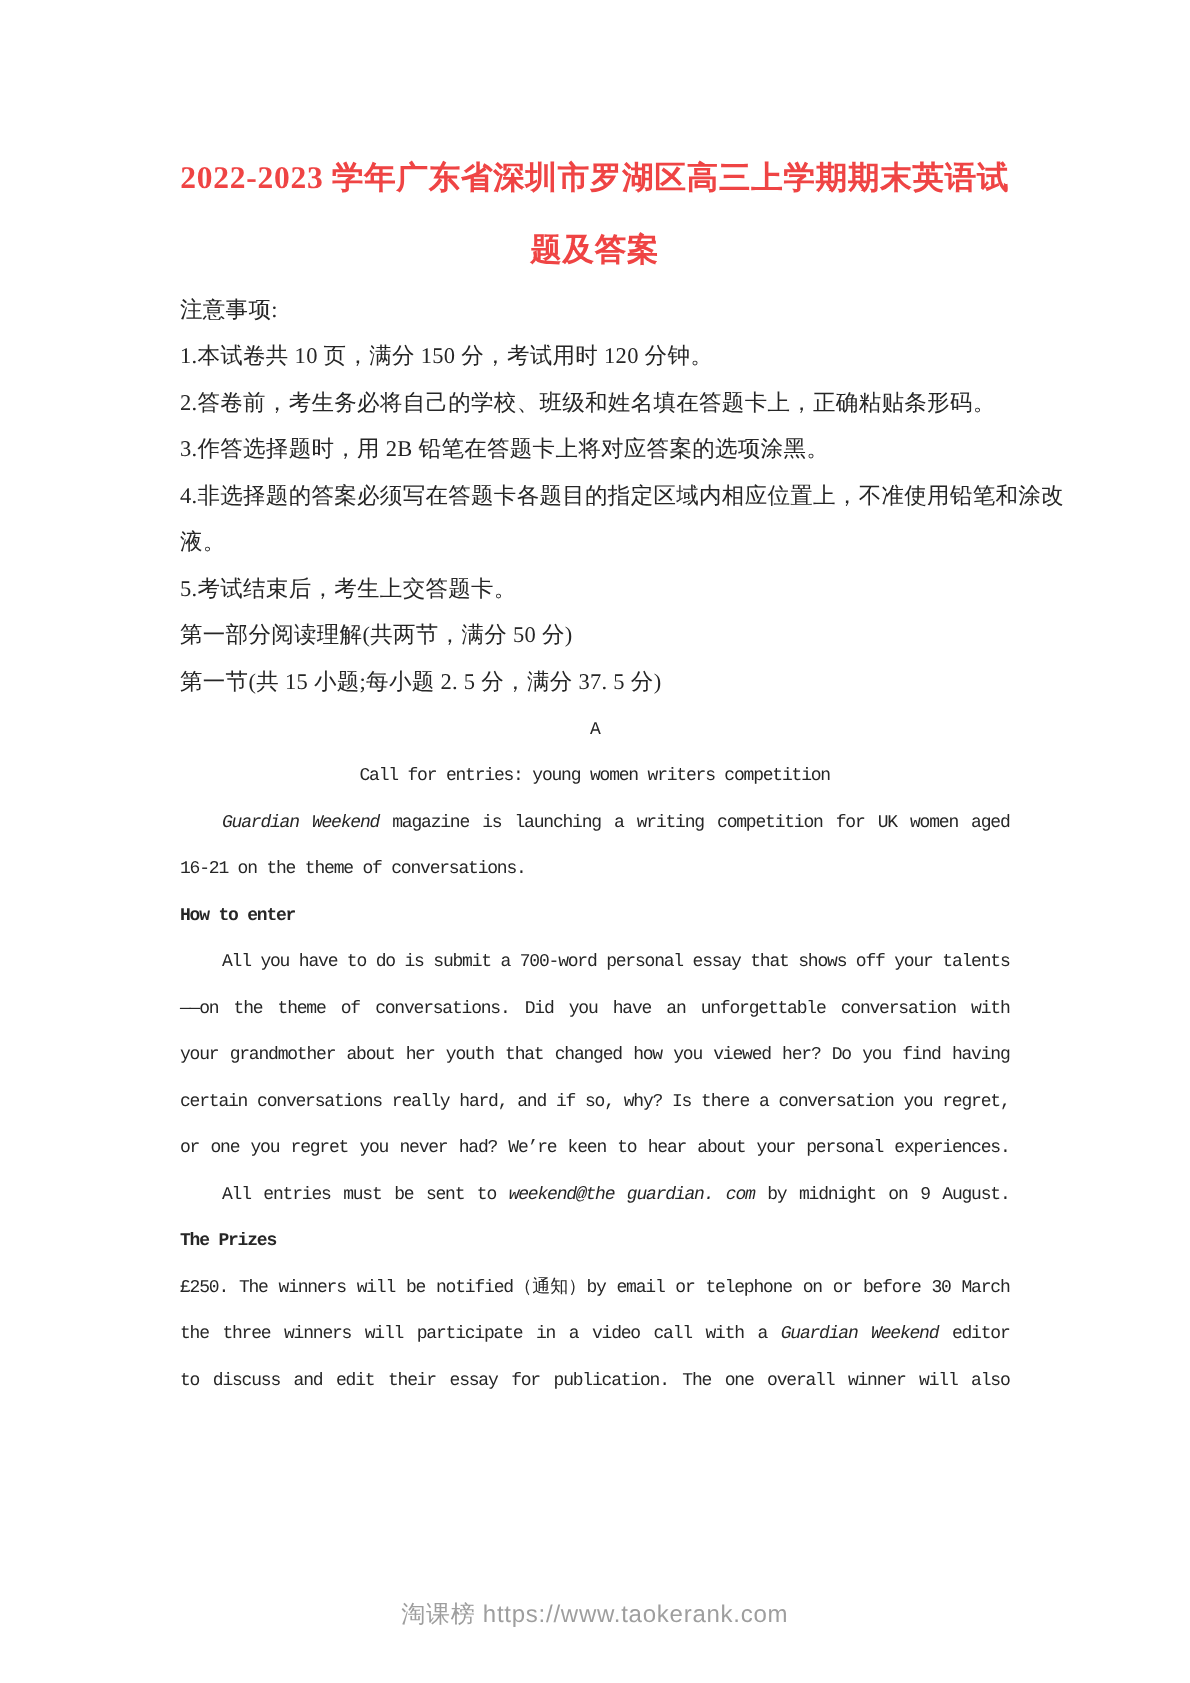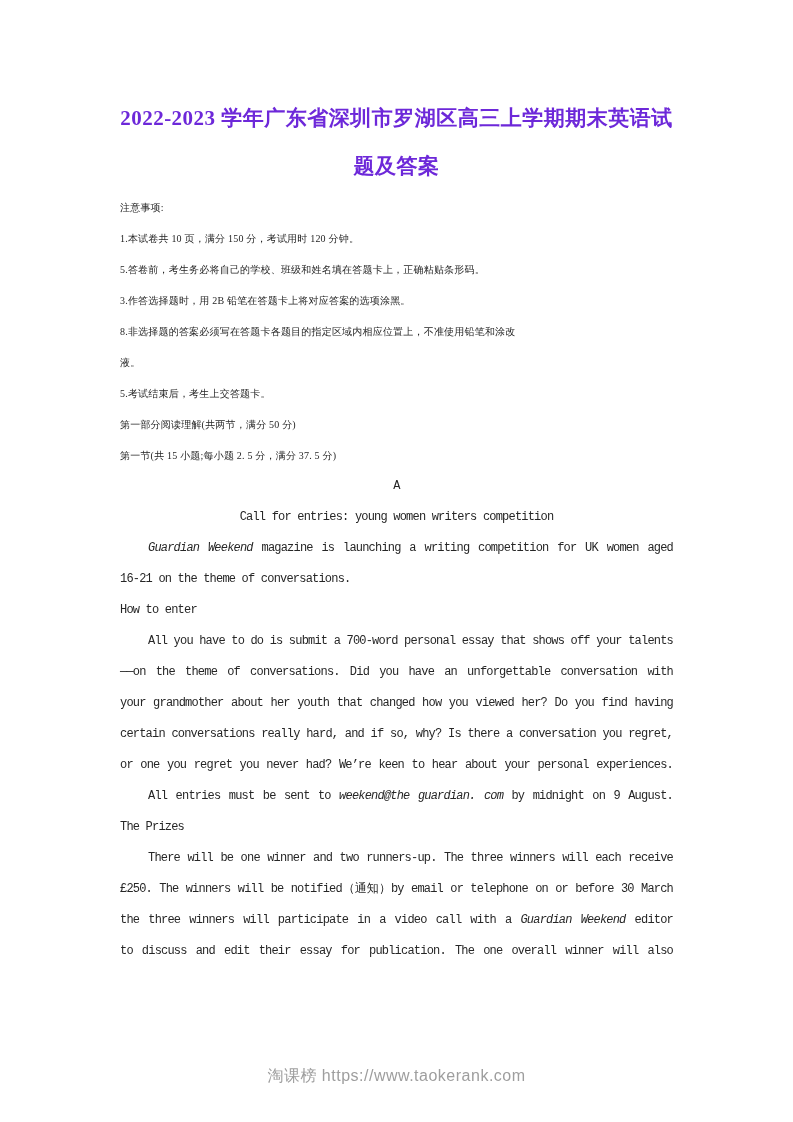--- a/index.html
+++ b/index.html
@@ -2,50 +2,50 @@
 <html><head>
 <meta charset="utf-8">
 <style>
   html,body{margin:0;padding:0;}
   body{
     width:793px;height:1122px;background:#ffffff;position:relative;overflow:hidden;
     font-family:"Liberation Serif","DejaVu Serif",serif;color:#262626;
   }
   .content{position:absolute;left:120px;top:94px;width:553px;}
   .tl{font-weight:bold;font-size:21px;line-height:48px;text-align:center;
-      color:#6d28d9;white-space:nowrap;letter-spacing:0.5px;}
+      color:#ef4444;white-space:nowrap;letter-spacing:0.5px;}
   .title-block{margin-bottom:2px;}
   .ln{line-height:31px;height:31px;}
-  .cn{font-size:10px;white-space:nowrap;letter-spacing:0.2px;}
+  .cn{font-size:15px;white-space:nowrap;letter-spacing:0.2px;}
   .en{font-family:"Liberation Mono","DejaVu Sans Mono",monospace;
       font-size:12px;letter-spacing:-0.8px;}
-  .bold{font-weight:normal;}
+  .bold{font-weight:bold;}
   .center{text-align:center;}
   .ind{text-indent:28px;}
   .just{text-align:justify;text-align-last:justify;}
   .it{font-style:italic;}
   .footer{position:absolute;left:0;top:1066px;width:793px;text-align:center;
       font-family:"Liberation Sans","DejaVu Sans",sans-serif;
       font-size:16px;color:#9e9e9e;letter-spacing:0.5px;}
 </style>
 </head>
 <body>
 
 <div class="content">
 
   <div class="title-block">
     <div class="tl">2022-2023 学年广东省深圳市罗湖区高三上学期期末英语试</div>
     <div class="tl">题及答案</div>
   </div>
 
   <div class="ln cn">注意事项:</div>
   <div class="ln cn">1.本试卷共 10 页，满分 150 分，考试用时 120 分钟。</div>
-  <div class="ln cn">5.答卷前，考生务必将自己的学校、班级和姓名填在答题卡上，正确粘贴条形码。</div>
+  <div class="ln cn">2.答卷前，考生务必将自己的学校、班级和姓名填在答题卡上，正确粘贴条形码。</div>
   <div class="ln cn">3.作答选择题时，用 2B 铅笔在答题卡上将对应答案的选项涂黑。</div>
-  <div class="ln cn">8.非选择题的答案必须写在答题卡各题目的指定区域内相应位置上，不准使用铅笔和涂改</div>
+  <div class="ln cn">4.非选择题的答案必须写在答题卡各题目的指定区域内相应位置上，不准使用铅笔和涂改</div>
   <div class="ln cn">液。</div>
   <div class="ln cn">5.考试结束后，考生上交答题卡。</div>
 
   <div class="ln cn">第一部分阅读理解(共两节，满分 50 分)</div>
   <div class="ln cn">第一节(共 15 小题;每小题 2. 5 分，满分 37. 5 分)</div>
 
   <div class="ln en center">A</div>
   <div class="ln en center">Call for entries: young women writers competition</div>
 
   <div class="ln en ind just"><span class="it">Guardian Weekend</span><span> magazine is launching a writing competition for UK women aged</span></div>
@@ -54,21 +54,20 @@
   <div class="ln en bold">How to enter</div>
   <div class="ln en ind just">All you have to do is submit a 700-word personal essay that shows off your talents</div>
   <div class="ln en just">——on the theme of conversations. Did you have an unforgettable conversation with</div>
   <div class="ln en just">your grandmother about her youth that changed how you viewed her? Do you find having</div>
   <div class="ln en just">certain conversations really hard, and if so, why? Is there a conversation you regret,</div>
   <div class="ln en just">or one you regret you never had? We’re keen to hear about your personal experiences.</div>
 
   <div class="ln en ind just"><span>All entries must be sent to </span><span class="it">weekend@the guardian. com</span><span> by midnight on 9 August.</span></div>
 
   <div class="ln en bold">The Prizes</div>
-  <div class="ln en ind just">There will be one winner and two runners-up. The three winners will each receive</div>
   <div class="ln en just">£250. The winners will be notified（通知）by email or telephone on or before 30 March</div>
 
   <div class="ln en just"><span>the three winners will participate in a video call with a </span><span class="it">Guardian Weekend</span><span> editor</span></div>
 
   <div class="ln en just">to discuss and edit their essay for publication. The one overall winner will also</div>
 
 </div>
 
 <div class="footer">淘课榜 https://www.taokerank.com</div>
 

